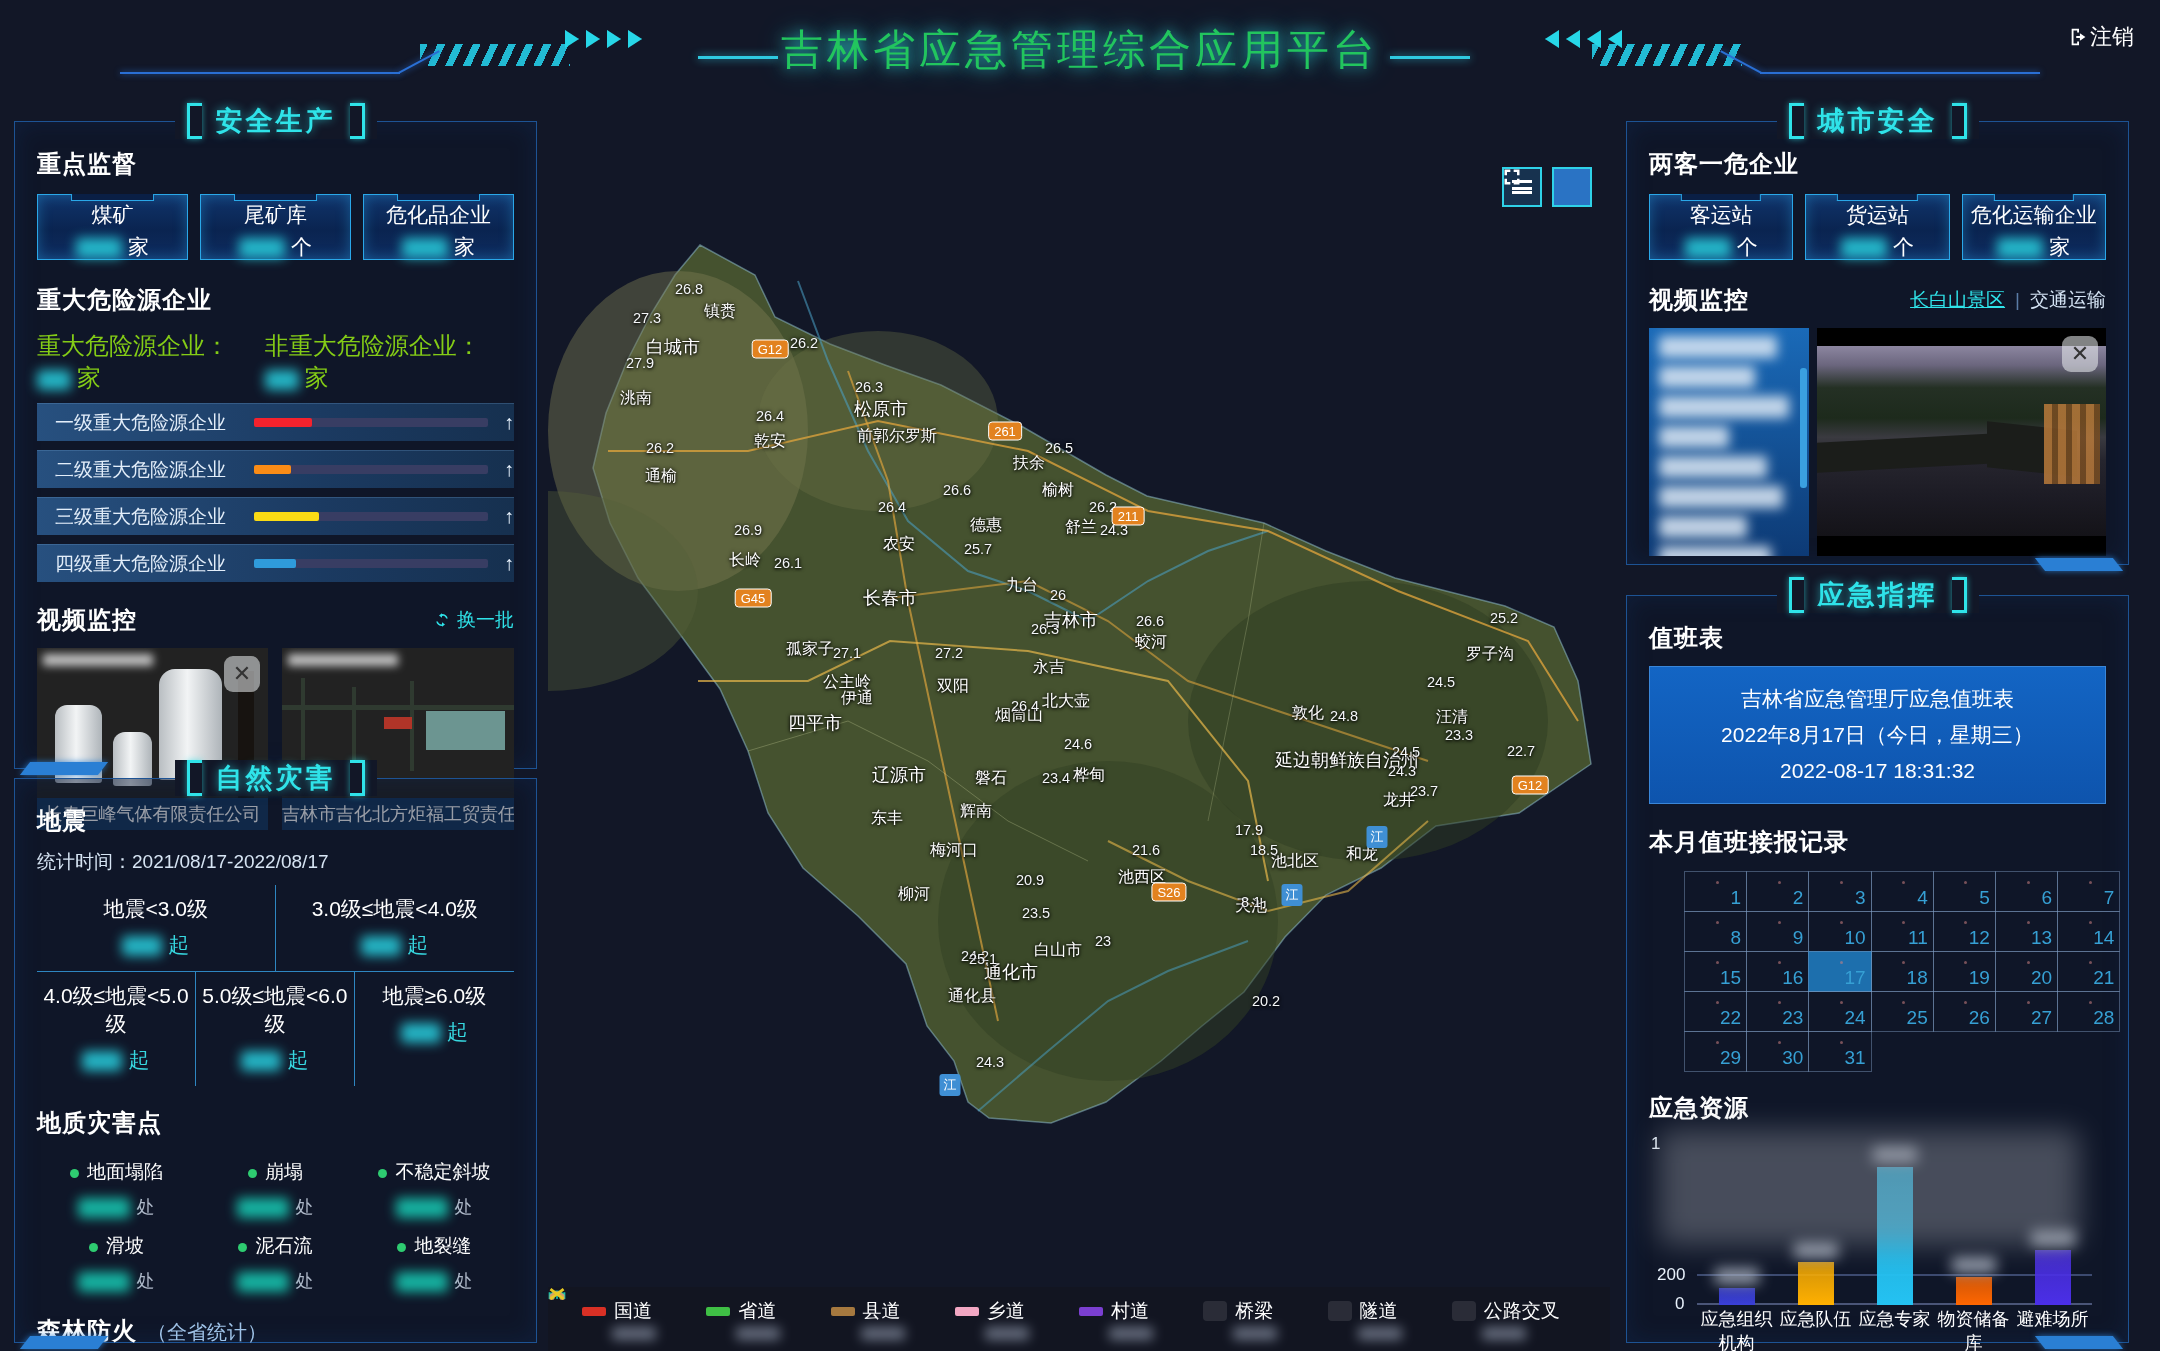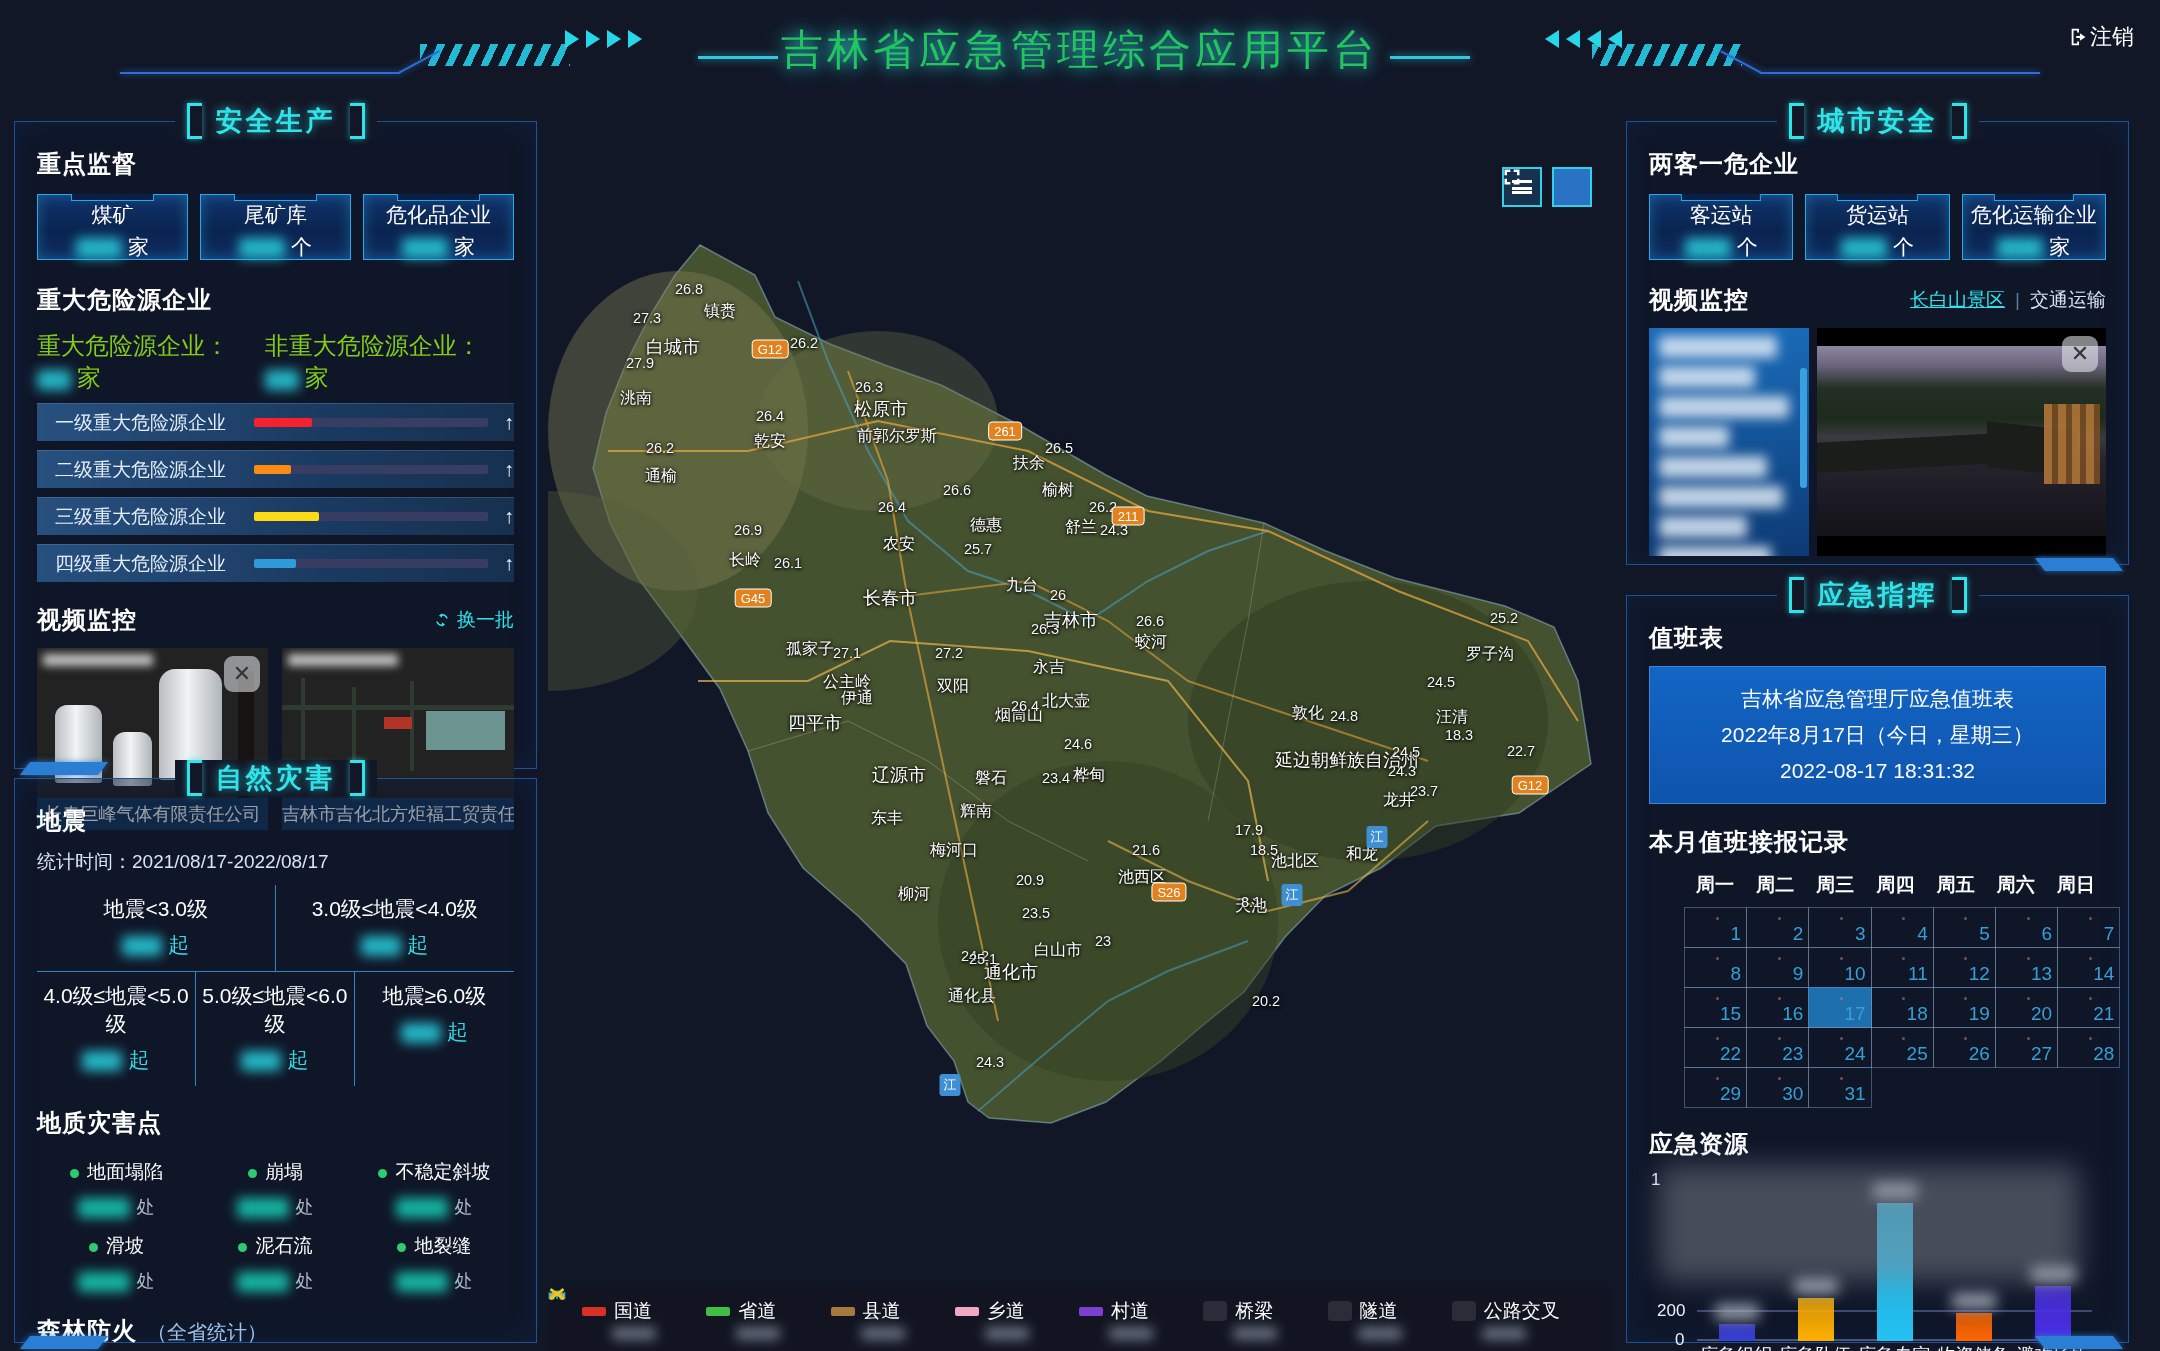--- a/index.html
+++ b/index.html
@@ -446,21 +446,21 @@
       <div class="mlab temp" style="left: 566px; top: 409px;">24.3</div>
       <div class="mlab temp" style="left: 240px; top: 442px;">26.1</div>
       <div class="mlab temp" style="left: 956px; top: 497px;">25.2</div>
       <div class="mlab temp" style="left: 510px; top: 474px;">26</div>
       <div class="mlab temp" style="left: 602px; top: 500px;">26.6</div>
       <div class="mlab temp" style="left: 497px; top: 508px;">26.3</div>
       <div class="mlab temp" style="left: 299px; top: 532px;">27.1</div>
       <div class="mlab temp" style="left: 401px; top: 532px;">27.2</div>
       <div class="mlab temp" style="left: 893px; top: 561px;">24.5</div>
       <div class="mlab temp" style="left: 796px; top: 595px;">24.8</div>
-      <div class="mlab temp" style="left: 911px; top: 614px;">18.3</div>
+      <div class="mlab temp" style="left: 911px; top: 614px;">23.3</div>
       <div class="mlab temp" style="left: 973px; top: 630px;">22.7</div>
       <div class="mlab temp" style="left: 477px; top: 585px;">26.4</div>
       <div class="mlab temp" style="left: 530px; top: 623px;">24.6</div>
       <div class="mlab temp" style="left: 508px; top: 657px;">23.4</div>
       <div class="mlab temp" style="left: 858px; top: 631px;">24.5</div>
       <div class="mlab temp" style="left: 854px; top: 650px;">24.3</div>
       <div class="mlab temp" style="left: 876px; top: 670px;">23.7</div>
       <div class="mlab temp" style="left: 701px; top: 709px;">17.9</div>
       <div class="mlab temp" style="left: 598px; top: 729px;">21.6</div>
       <div class="mlab temp" style="left: 716px; top: 729px;">18.5</div>
@@ -625,29 +625,20 @@
     <span class="brk r"></span>
   </div>
   <div class="sec-h">值班表</div>
   <div id="duty-box">
     <div>吉林省应急管理厅应急值班表</div>
     <div>2022年8月17日（今日，星期三）</div>
     <div>2022-08-17 18:31:32</div>
   </div>
   <div class="sec-h" style="margin-top:22px;">本月值班接报记录</div>
   <div id="cal">
-    <div class="wd-row" id="cal-wd">
-        <div class="wd">周一</div>
-        <div class="wd">周二</div>
-        <div class="wd">周三</div>
-        <div class="wd">周四</div>
-        <div class="wd">周五</div>
-        <div class="wd">周六</div>
-        <div class="wd">周日</div>
-      </div>
     <div class="grid" id="cal-grid">
         <div class="cell">
           <span class="n">1</span>
         </div>
         <div class="cell">
           <span class="n">2</span>
         </div>
         <div class="cell">
           <span class="n">3</span>
         </div>

